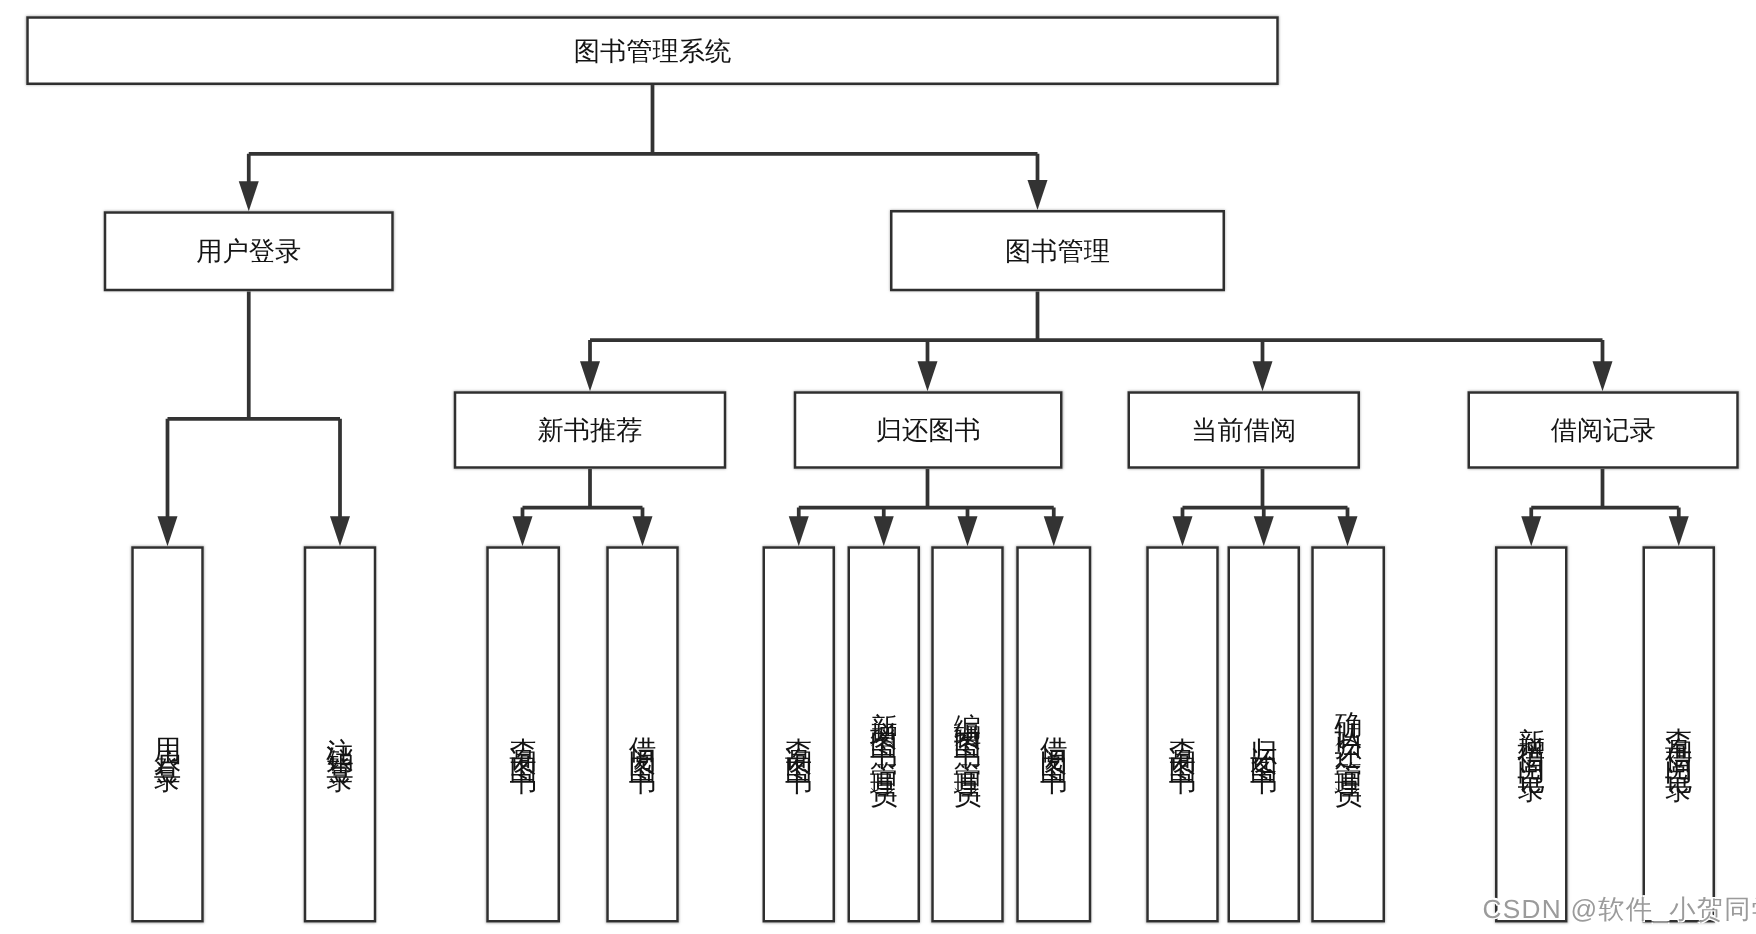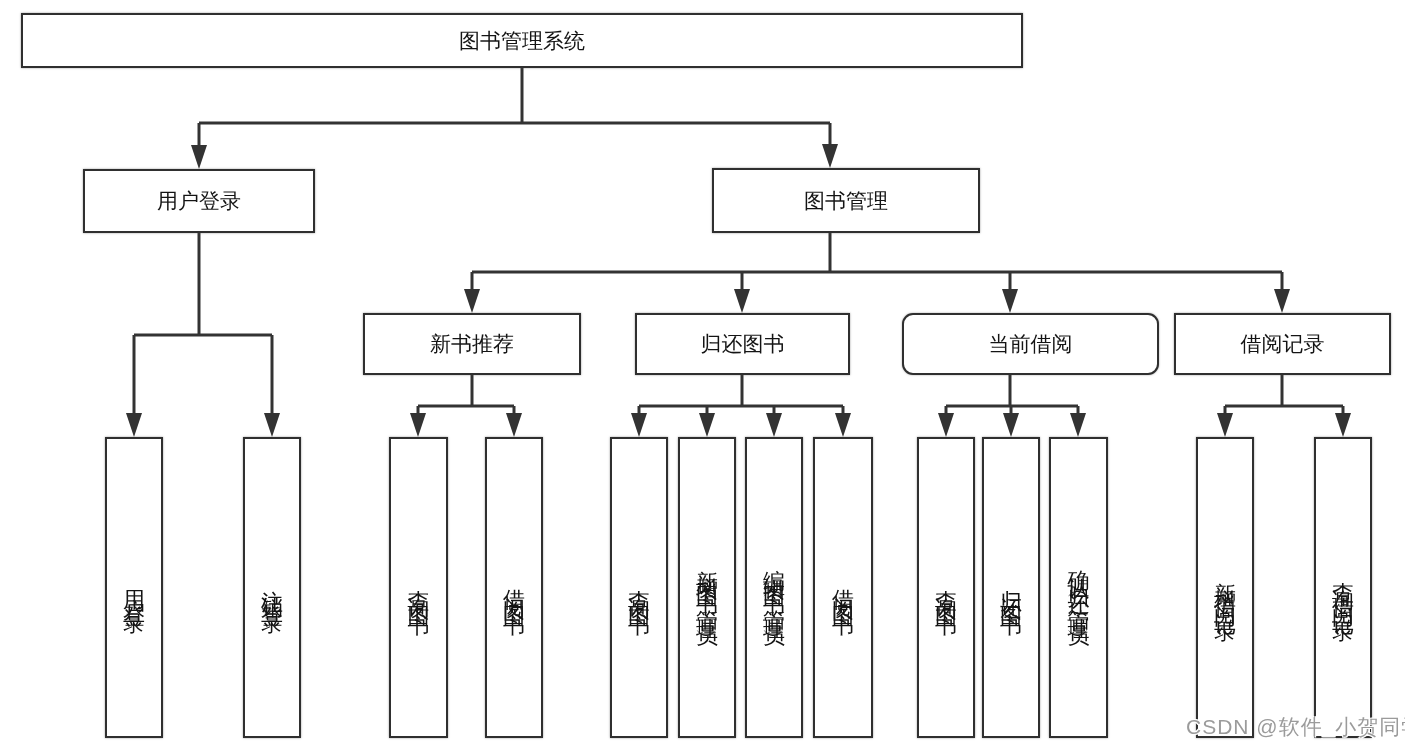--- a/index.html
+++ b/index.html
@@ -31,21 +31,21 @@
     line-height:1;
   }
   
   #root{left:21px;top:13px;width:1002px;height:55px;}
   
   #l2a{left:83px;top:169px;width:232px;height:64px;}
   #l2b{left:712px;top:168px;width:268px;height:65px;}
   
   #l3a{left:363px;top:313px;width:218px;height:62px;}
   #l3b{left:635px;top:313px;width:215px;height:62px;}
-  #l3c{left:902px;top:313px;width:257px;height:62px;border-radius:11px;}
+  #l3c{left:902px;top:313px;width:186px;height:62px;}
   #l3d{left:1174px;top:313px;width:217px;height:62px;}
   
   .leaf{top:437px;height:301px;}
   #u1{left:105px;width:58px;}
   #u2{left:243px;width:58px;}
   #n1{left:389px;width:59px;}
   #n2{left:485px;width:58px;}
   #b1{left:610px;width:58px;}
   #b2{left:678px;width:58px;}
   #b3{left:745px;width:58px;}

